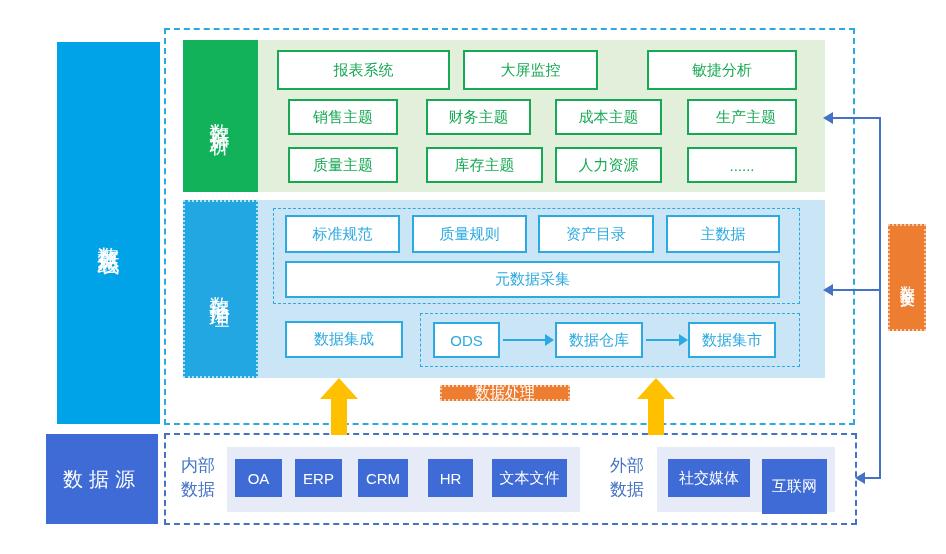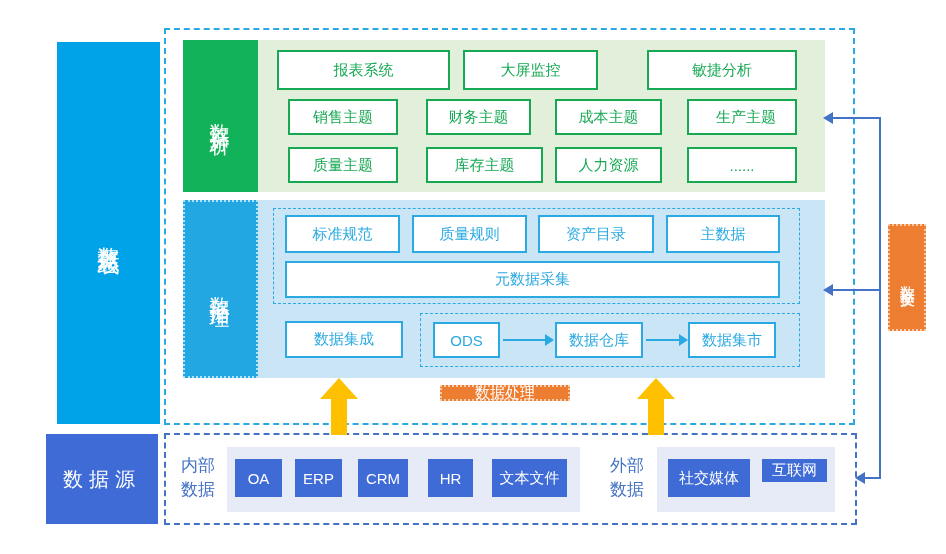--- a/index.html
+++ b/index.html
@@ -120,21 +120,21 @@
   <div class="abs strip" style="left:227px; top:447px; width:353px; height:65px;"></div>
   <div class="abs center sbox" style="left:235px; top:459px; width:47px; height:38px;">OA</div>
   <div class="abs center sbox" style="left:295px; top:459px; width:47px; height:38px;">ERP</div>
   <div class="abs center sbox" style="left:358px; top:459px; width:50px; height:38px;">CRM</div>
   <div class="abs center sbox" style="left:428px; top:459px; width:45px; height:38px;">HR</div>
   <div class="abs center sbox" style="left:492px; top:459px; width:75px; height:38px;">文本文件</div>
 
   <div class="abs io-label" style="left:605px; top:454px;">外部数据</div>
   <div class="abs strip" style="left:657px; top:447px; width:178px; height:65px;"></div>
   <div class="abs center sbox" style="left:668px; top:459px; width:82px; height:38px;">社交媒体</div>
-  <div class="abs center sbox" style="left:762px; top:459px; width:65px; height:23px;">互联网</div>
+  <div class="abs center sbox" style="left:762px; top:459px; width:65px; height:55px;">互联网</div>
 
   <div class="abs conn-v" style="left:879px; top:117px; height:362px;"></div>
 
   <div class="abs conn-h" style="left:832px; top:117px; width:48px;"></div>
   <div class="abs conn-head-left" style="left:823px; top:112px;"></div>
 
   <div class="abs conn-h" style="left:832px; top:289px; width:48px;"></div>
   <div class="abs conn-head-left" style="left:823px; top:284px;"></div>
 
   <div class="abs conn-h" style="left:864px; top:477px; width:16px;"></div>

